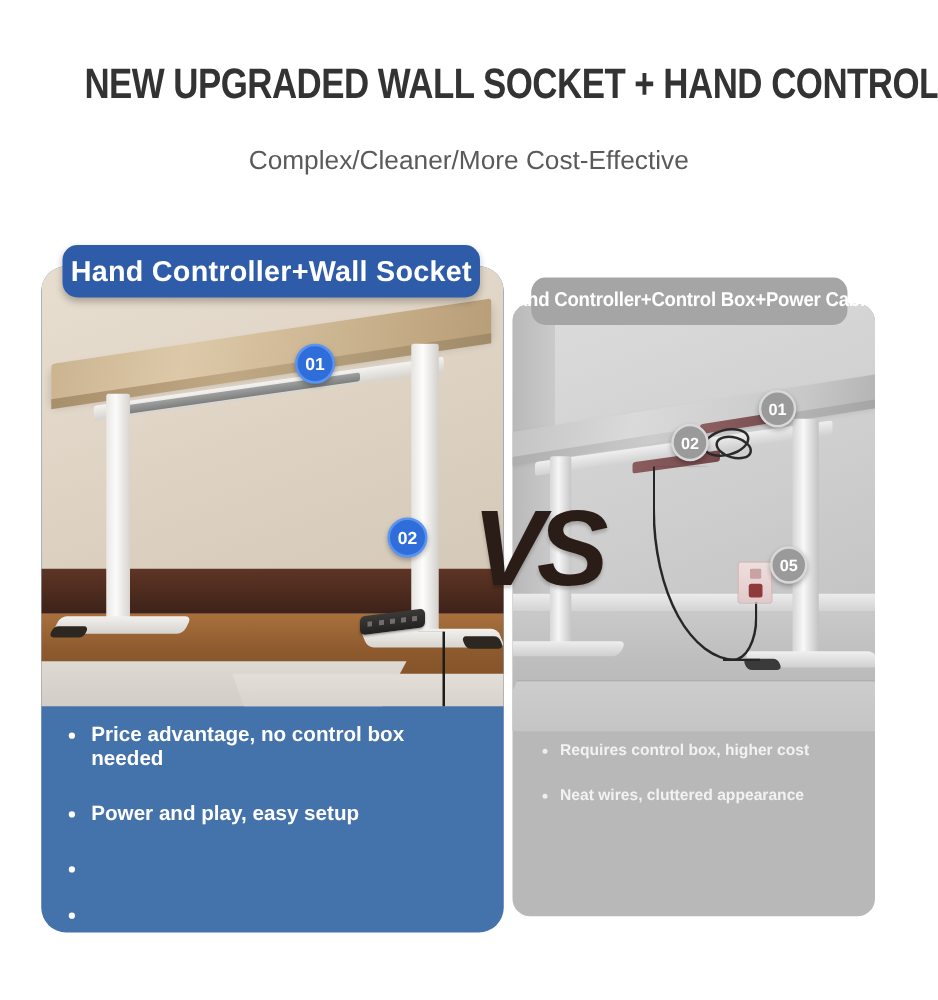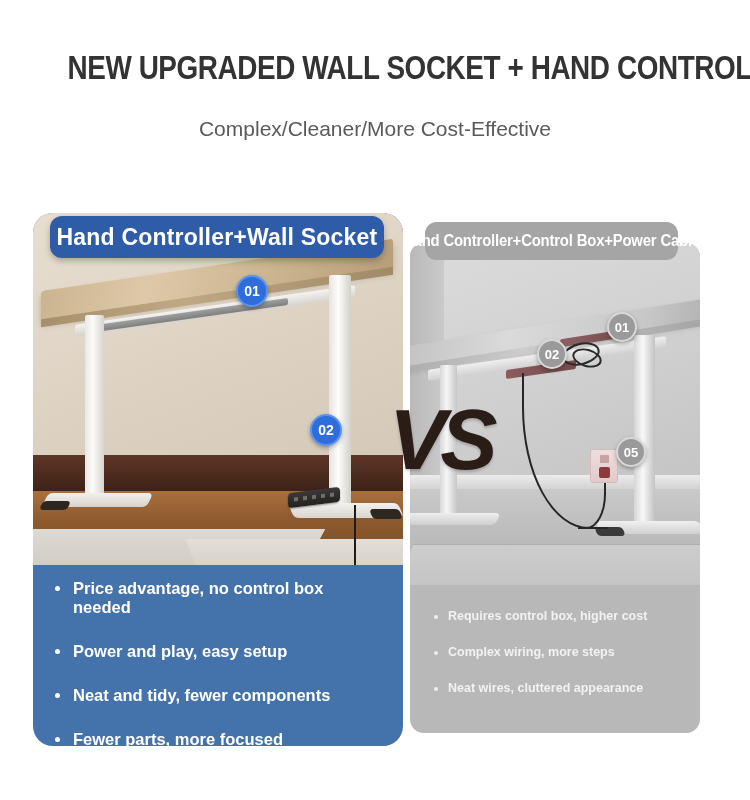--- a/index.html
+++ b/index.html
@@ -152,21 +152,21 @@
 
   
   .tag{
     position:absolute;z-index:6;display:flex;align-items:center;justify-content:center;
     color:#ffffff;white-space:nowrap;
   }
   .tag-blue{
     left:50px;top:196px;width:334px;height:42px;border-radius:12px;
     background:#2f5ca8;box-shadow:0 3px 6px rgba(0,0,0,.25);
     font-family:"Liberation Sans Narrow","Liberation Sans",sans-serif;
-    font-weight:bold;font-size:23px;letter-spacing:.2px;margin-top:20px;
+    font-weight:bold;font-size:23px;letter-spacing:.2px;
   }
   .tag-grey{
     left:425px;top:222px;width:272px;height:38px;border-radius:12px;
     background:#a5a5a5;
     font-family:"Liberation Sans Narrow","Liberation Sans",sans-serif;
     font-weight:bold;font-size:16px;letter-spacing:-.2px;
     transform:scaleX(.93);transform-origin:left center;
   }
 
   
@@ -185,27 +185,26 @@
   .m-r02{left:537px;top:339px;}
   .m-r03{left:616px;top:437px;}
 
   
   .vs{
     position:absolute;left:378px;top:396px;z-index:9;
     font-family:"Liberation Sans Narrow","Liberation Sans",sans-serif;
     font-weight:bold;font-size:86px;line-height:86px;color:#2a1c17;
     font-style:italic;letter-spacing:-6px;
     text-shadow:0 2px 3px rgba(0,0,0,.22);
-    margin-left:11px;
   }
 
   
   .bullets{position:absolute;left:0;width:100%;}
   .bullets-left{top:352px;padding:14px 18px 0 22px;box-sizing:border-box;}
-  .bullets-right{top:352px;padding:14px 14px 0 24px;box-sizing:border-box;}
+  .bullets-right{top:336px;padding:14px 14px 0 24px;box-sizing:border-box;}
 
   .bullet{display:flex;align-items:flex-start;color:#ffffff;}
   .bullets-left .bullet{font-size:16.5px;font-weight:bold;margin-bottom:25px;}
   .bullets-right .bullet{font-size:12.5px;font-weight:bold;margin-bottom:22px;color:#f2f2f2;}
 
   .dot{flex:0 0 auto;border-radius:50%;background:#ffffff;}
   .bullets-left .dot{width:5px;height:5px;margin:7px 13px 0 0;}
   .bullets-right .dot{width:4px;height:4px;margin:6px 10px 0 0;background:#eeeeee;}
 </style>
 </head>
@@ -245,25 +244,23 @@
       <div class="bullet">
         <span class="dot"></span>
         <span>Price advantage, no control box needed</span>
       </div>
       <div class="bullet">
         <span class="dot"></span>
         <span>Power and play, easy setup</span>
       </div>
       <div class="bullet">
         <span class="dot"></span>
-        <span>Neat and tidy, fewer components</span>
-      </div>
-      <div class="bullet">
-        <span class="dot"></span>
-        <span>Fewer parts, more focused</span>
+      </div>
+      <div class="bullet">
+        <span class="dot"></span>
       </div>
     </div>
   </div>
 
   <div class="card card-right">
 
     <div class="photo photo-right">
       <div class="wall-r"></div>
       <div class="wallcorner-r"></div>
       <div class="base-r"></div>
@@ -288,24 +285,20 @@
       <div class="outlet-r"></div>
     </div>
 
     <div class="bullets bullets-right">
       <div class="bullet">
         <span class="dot"></span>
         <span>Requires control box, higher cost</span>
       </div>
       <div class="bullet">
         <span class="dot"></span>
-        <span>Complex wiring, more steps</span>
-      </div>
-      <div class="bullet">
-        <span class="dot"></span>
         <span>Neat wires, cluttered appearance</span>
       </div>
     </div>
   </div>
 
   <div class="tag tag-blue">Hand Controller+Wall Socket</div>
   <div class="tag tag-grey">Hand Controller+Control Box+Power Cable</div>
 
   <div class="marker marker-blue m-l01">01</div>
   <div class="marker marker-blue m-l02">02</div>

